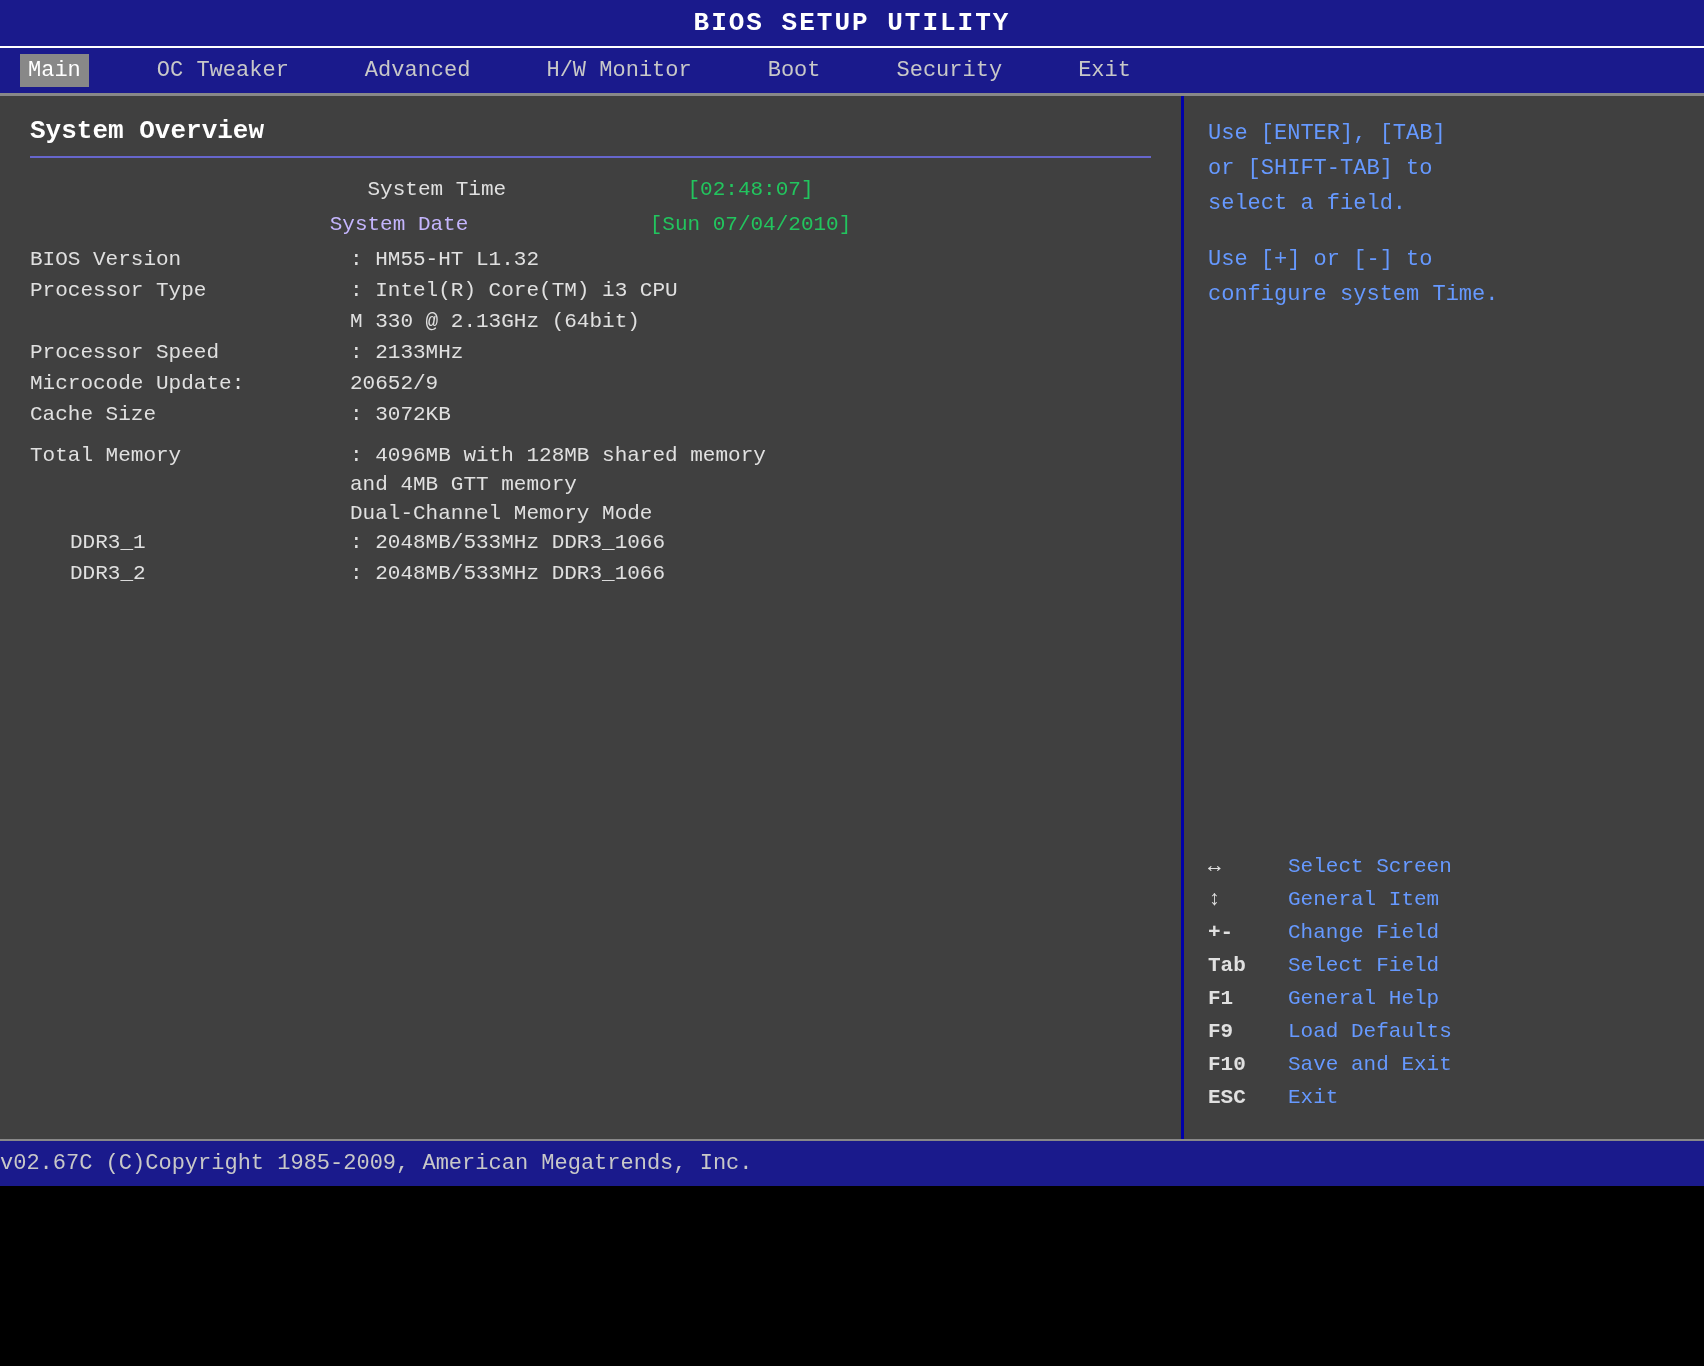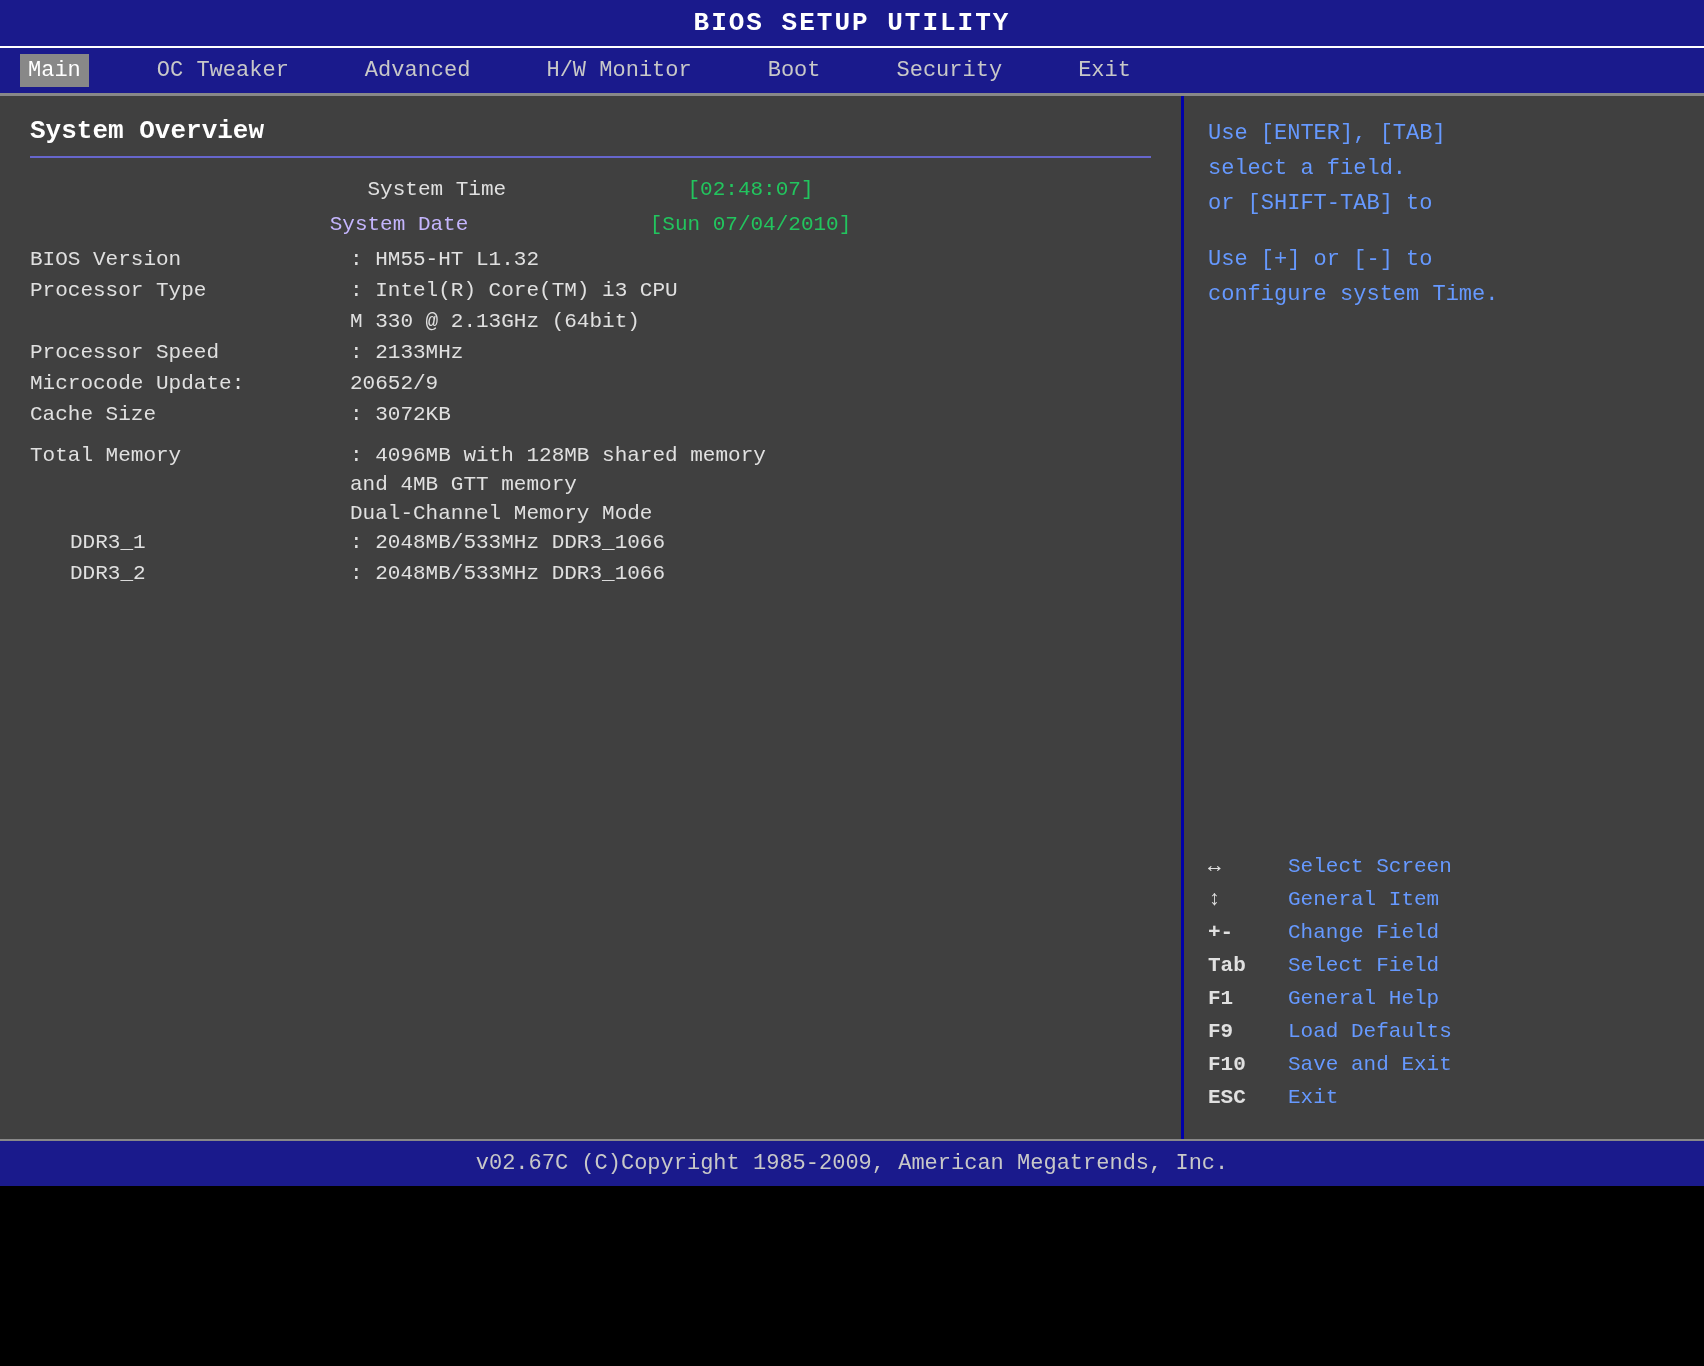--- a/index.html
+++ b/index.html
@@ -200,21 +200,20 @@
     }
 
     .shortcut-desc {
       color: #6699ff;
       font-size: 21px;
     }
 
     
     .footer {
       background: #1a1a8c;
-      text-align: center;
       padding: 10px 0;
       color: #c8c8c8;
       font-size: 22px;
       border-top: 2px solid #888;
     }
   </style>
 </head>
 <body>
 
 <div class="screen">
@@ -293,22 +292,22 @@
           <span>: 2048MB/533MHz  DDR3_1066</span>
         </div>
       </div>
 
     </div>
 
     <div class="right-panel">
 
       <div class="help-text">
         <div>Use [ENTER], [TAB]</div>
+        <div>or [SHIFT-TAB] to</div>
         <div>select a field.</div>
-        <div>or [SHIFT-TAB] to</div>
         <div style="height:20px;"></div>
         <div>Use [+] or [-] to</div>
         <div>configure system Time.</div>
       </div>
 
       <div class="shortcut-list">
         <div class="shortcut-row">
           <span class="shortcut-key">↔</span>
           <span class="shortcut-desc">Select Screen</span>
         </div>

